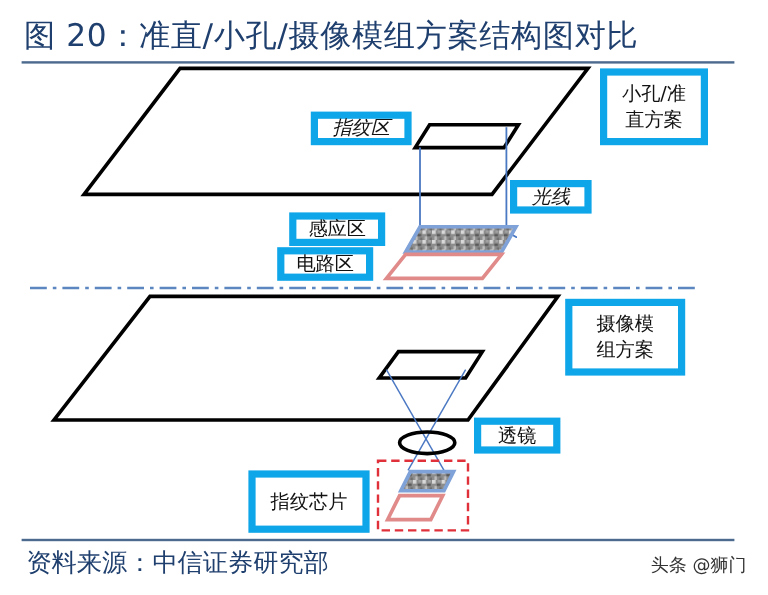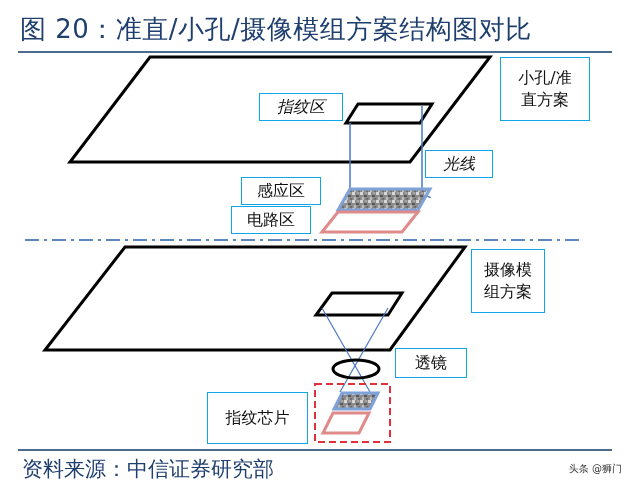--- a/index.html
+++ b/index.html
@@ -2,23 +2,23 @@
 <html><head>
 <meta charset="utf-8">
 <style>
   html, body { margin:0; padding:0; background:#ffffff; }
   body { width:640px; height:496px; position:relative; overflow:hidden; font-family:"DejaVu Sans", sans-serif; }
   .title { position:absolute; left:20px; top:12px; font-size:26px; color:#1f3f6e; letter-spacing:0.5px; white-space:nowrap; }
   .rule { position:absolute; left:18px; width:594px; height:2px; background:#4c6a8e; }
   .rule.top { top:51px; }
   .rule.bottom { top:449px; }
   .source { position:absolute; left:22px; top:455px; font-size:21px; color:#1f3f6e; white-space:nowrap; }
-  .watermark { position:absolute; right:18px; top:462px; font-size:10px; color:#333; white-space:nowrap; }
+  .watermark { position:absolute; right:18px; top:462px; font-size:15px; color:#333; white-space:nowrap; }
   svg.diagram { position:absolute; left:0; top:0; }
-  .label { position:absolute; background:#fff; border:1px solid #0ea5e9; color:#111; font-size:16px; display:flex; align-items:center; justify-content:center; text-align:center; line-height:1.4; box-sizing:border-box; }
+  .label { position:absolute; background:#fff; border:6px solid #0ea5e9; color:#111; font-size:16px; display:flex; align-items:center; justify-content:center; text-align:center; line-height:1.4; box-sizing:border-box; }
 </style>
 </head>
 <body>
 
 <div class="title">图 20：准直/小孔/摄像模组方案结构图对比</div>
 <div class="rule top"></div>
 
 <svg class="diagram" width="640" height="496" viewBox="0 0 640 496">
   <defs>
     <pattern id="noise" width="8" height="8" patternUnits="userSpaceOnUse">
@@ -64,21 +64,21 @@
 </svg>
 
 <div class="label" style="left:500px;top:57px;width:90px;height:64px;">
   <div><span>小孔/准</span><br><span>直方案</span></div>
 </div>
 <div class="label" style="left:259px;top:93px;width:84px;height:28px;font-style:italic;">指纹区</div>
 <div class="label" style="left:425px;top:150px;width:68px;height:28px;font-style:italic;">光线</div>
 <div class="label" style="left:241px;top:177px;width:80px;height:28px;">感应区</div>
 <div class="label" style="left:231px;top:206px;width:80px;height:28px;">电路区</div>
 
-<div class="label" style="left:471px;top:249px;width:74px;height:64px;">
+<div class="label" style="left:471px;top:249px;width:100px;height:64px;">
   <div><span>摄像模</span><br><span>组方案</span></div>
 </div>
 <div class="label" style="left:395px;top:348px;width:72px;height:30px;">透镜</div>
 <div class="label" style="left:207px;top:392px;width:101px;height:52px;">指纹芯片</div>
 
 <div class="rule bottom"></div>
 <div class="source">资料来源：中信证券研究部</div>
 <div class="watermark">头条 @狮门</div>
 
 </body></html>

